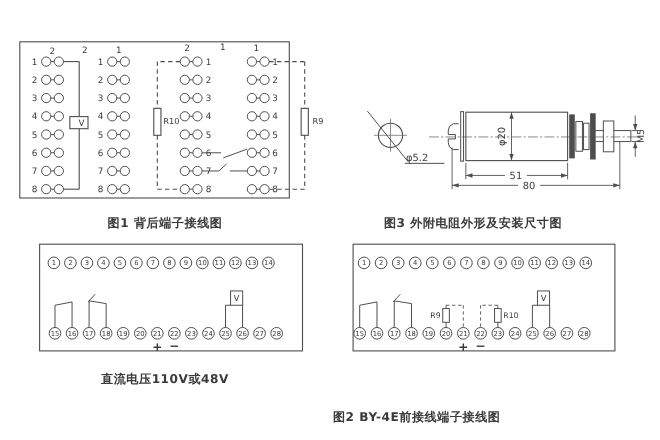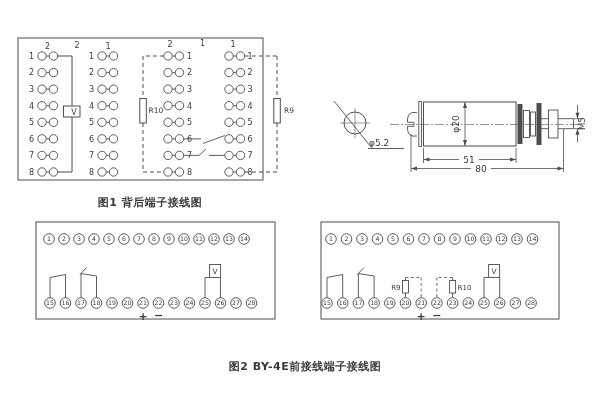--- a/index.html
+++ b/index.html
@@ -369,17 +369,19 @@
       <line x1="499.7" y1="297.8" x2="499.7" y2="277.5" stroke="#4d4d4d" stroke-width="0.9"></line>
       <line x1="484" y1="277.5" x2="488.6" y2="277.5" stroke="#4d4d4d" stroke-width="0.9"></line>
       <rect x="488.6" y="264.5" width="11" height="13" fill="none" stroke="#4d4d4d" stroke-width="0.9"></rect>
       <text x="494.1" y="274" fill="#3a3a3a" font-size="7.5" text-anchor="middle">V</text>
       <text x="421.2" y="319.5" fill="#3a3a3a" font-size="11" text-anchor="middle" font-weight="600">+</text>
       <text x="436.9" y="318.5" fill="#3a3a3a" font-size="11" text-anchor="middle" font-weight="600">−</text>
     </svg>
 
   <div class="cap" style="left:40px;top:195px;width:220px;">图1  背后端子接线图</div>
 
-
-
-
-  <div class="cap" style="left:155px;top:359px;width:300px;">图2  BY-4E前接线端子接线图</div>
+  <div class="cap" style="left:330px;top:195px;width:200px;">图3 外附电阻外形及安装尺寸图</div>
+
+  <div class="cap" style="left:50px;top:337px;width:200px;">直流电压110V或48V</div>
+
+
+  <div class="cap" style="left:155px;top:372px;width:300px;text-align:right;">图2  BY-4E前接线端子接线图</div>
 </div>
 
 </body></html>

